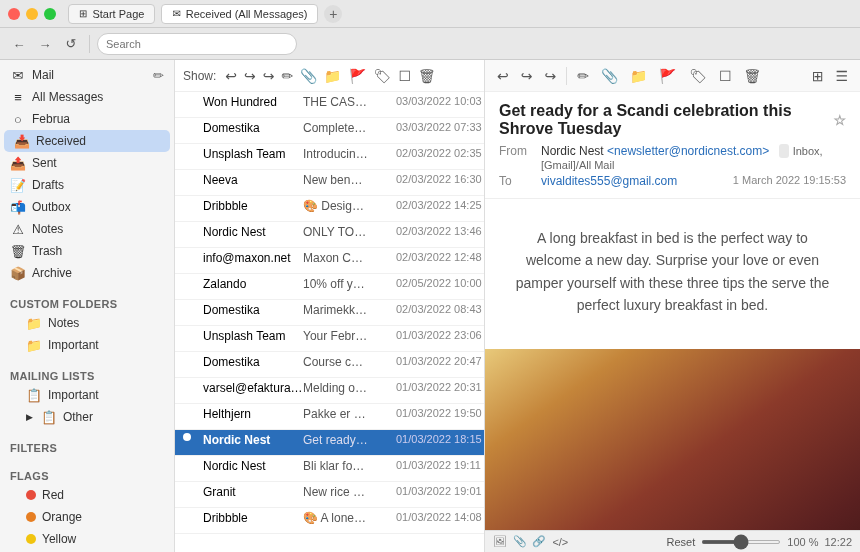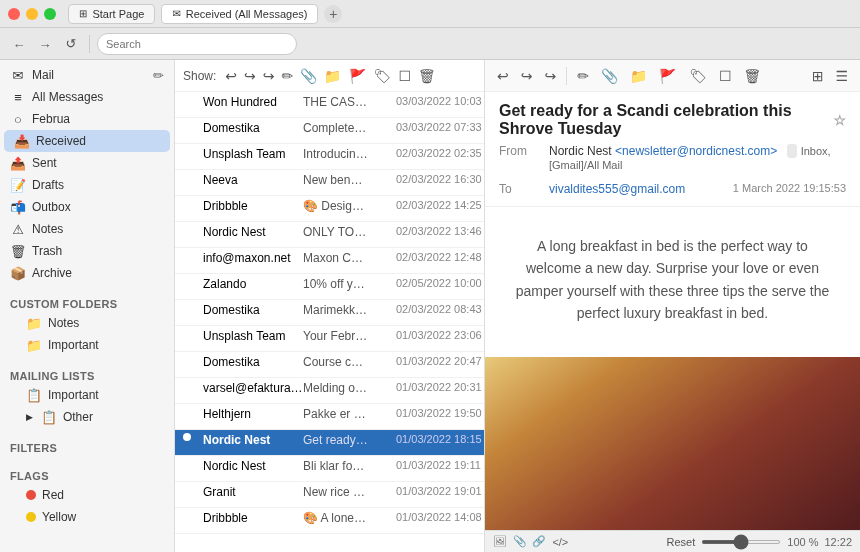--- a/index.html
+++ b/index.html
@@ -65,21 +65,21 @@
 
     
     .message-pane { flex: 1; background: #fff; display: flex; flex-direction: column; overflow: hidden; }
     .message-toolbar { display: flex; align-items: center; padding: 4px 8px; border-bottom: 1px solid #eee; gap: 4px; height: 32px; background: #f9f9f9; }
     .msg-toolbar-btn { font-size: 14px; color: #555; cursor: pointer; padding: 2px 4px; }
     .msg-toolbar-sep { width: 1px; height: 18px; background: #ddd; margin: 0 2px; }
     .msg-toolbar-right { margin-left: auto; display: flex; align-items: center; gap: 4px; }
     .message-header { padding: 10px 14px; border-bottom: 1px solid #eee; }
     .message-title { font-size: 16px; font-weight: 600; color: #222; margin-bottom: 6px; display: flex; align-items: center; gap: 6px; }
     .msg-star { color: #aaa; font-size: 14px; }
-    .message-meta { display: grid; grid-template-columns: 40px 1fr; gap: 10px; font-size: 12px; }
+    .message-meta { display: grid; grid-template-columns: 40px 1fr; gap: 2px; font-size: 12px; }
     .meta-label { color: #888; }
     .meta-value { color: #333; }
     .message-body { flex: 1; overflow-y: auto; padding: 0; position: relative; }
     .email-content { padding: 16px 14px; text-align: center; }
     .email-tagline { font-size: 14px; color: #555; line-height: 1.6; max-width: 320px; margin: 12px auto 16px; }
     .email-cta { background: #c9a84c; color: #fff; border: none; padding: 10px 24px; font-size: 14px; font-weight: 600; cursor: pointer; letter-spacing: 0.5px; }
     .email-image { width: 100%; height: 250px; background: linear-gradient(135deg, #d4a84b 0%, #8B1a1a 40%, #4a2020 100%); display: flex; align-items: center; justify-content: center; overflow: hidden; position: relative; }
     .food-image-placeholder { width: 100%; height: 100%; background: linear-gradient(145deg, #e8c97a 0%, #c4853a 20%, #8B3a2a 50%, #5a2020 80%, #3a1515 100%); }
     .status-bar { display: flex; align-items: center; padding: 0 8px; height: 22px; background: #f0f0f0; border-top: 1px solid #ddd; flex-shrink: 0; font-size: 11px; color: #666; gap: 6px; }
     .status-right { margin-left: auto; display: flex; align-items: center; gap: 6px; }
@@ -189,20 +189,24 @@
 
     <div class="sidebar-section">
       <div class="sidebar-header">Filters</div>
     </div>
 
     <div class="sidebar-section">
       <div class="sidebar-header">Flags</div>
       <div class="sidebar-item sidebar-subitem">
         <div class="flag-dot" style="background:#e74c3c;"></div>
         <span>Red</span>
+      </div>
+      <div class="sidebar-item sidebar-subitem">
+        <div class="flag-dot" style="background:#e67e22;"></div>
+        <span>Orange</span>
       </div>
       <div class="sidebar-item sidebar-subitem">
         <div class="flag-dot" style="background:#f1c40f;"></div>
         <span>Yellow</span>
       </div>
       <div class="sidebar-item sidebar-subitem">
         
         
       </div>
 

